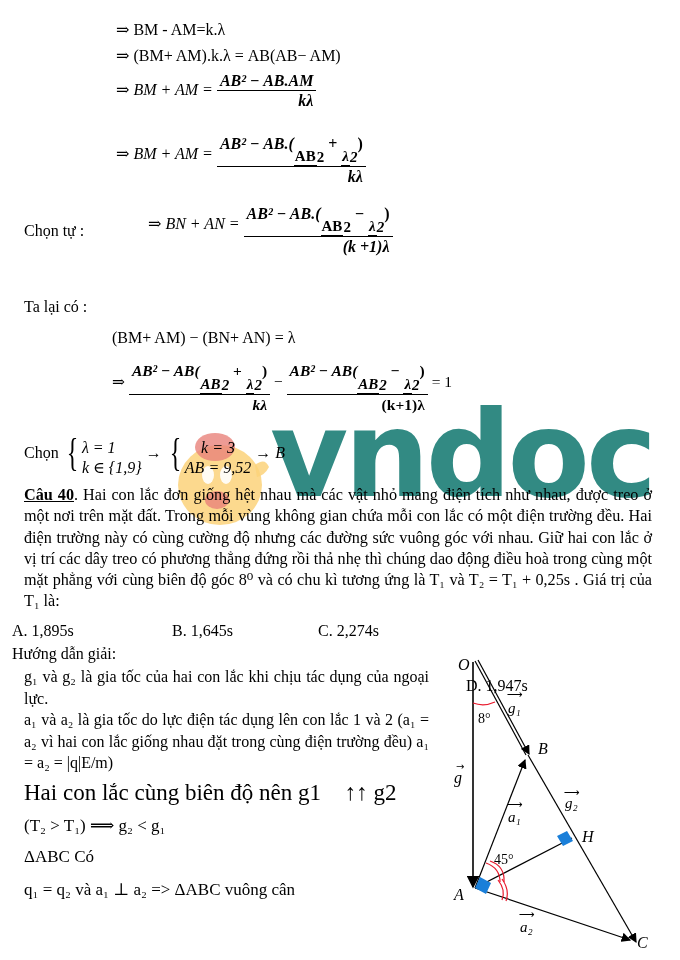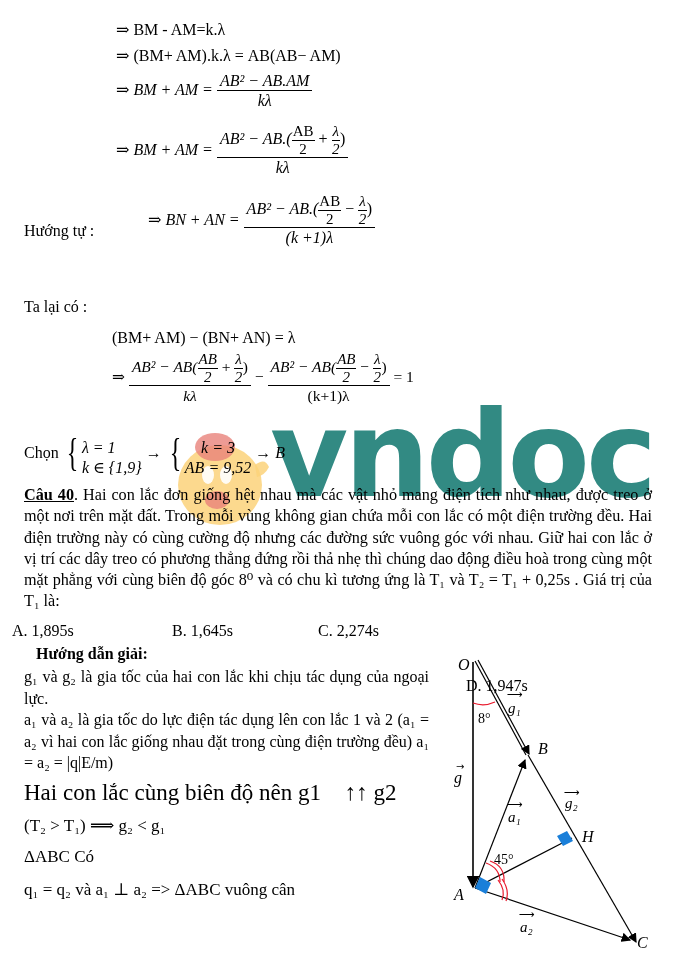--- a/index.html
+++ b/index.html
@@ -1,23 +1,23 @@
 <!DOCTYPE html>
 <html><head>
 <meta charset="utf-8">
 <style>
   html, body { margin:0; padding:0; background:#ffffff; }
   body { width:680px; height:960px; position:relative; overflow:hidden;
          font-family:"Liberation Serif","DejaVu Serif",serif; color:#000; font-size:16px; }
   .abs { position:absolute; white-space:nowrap; }
   .it { font-style:italic; }
-  .frac { display:inline-flex; flex-direction:column; align-items:center; vertical-align:middle; }
+  .frac { display:inline-flex; flex-direction:column; align-items:flex-end; vertical-align:middle;font-weight:bold; }
   .frac .num { padding:0 3px; border-bottom:1px solid #000; line-height:1.15; }
   .frac .den { padding:0 3px; line-height:1.25; }
-  .sfrac { display:inline-flex; flex-direction:column; align-items:center; vertical-align:middle; font-size:15px; }
+  .sfrac { display:inline-flex; flex-direction:row; align-items:center; vertical-align:middle; font-size:15px;margin-top:25px; }
   .sfrac .n { border-bottom:1px solid #000; padding:0 1px; line-height:1.05; }
   .sfrac .d { line-height:1.1; }
   .brace { display:inline-block; vertical-align:middle; font-size:40px; line-height:1; transform:scaleX(0.6); }
   .sys { display:inline-flex; flex-direction:column; vertical-align:middle; line-height:1.25;margin-top:10px; }
   .para { position:absolute; left:24px; width:628px; text-align:justify; line-height:21.3px; font-size:16.2px; }
   .para b { font-weight:bold;text-decoration:underline; }
   .sol { position:absolute; left:24px; width:405px; text-align:justify; line-height:21.5px; font-size:16px; }
   .wm-text { position:absolute; font-family:"DejaVu Sans",sans-serif; font-weight:bold; color:#0f766e; opacity:0.85; pointer-events:none; }
 </style>
 </head>
@@ -55,21 +55,21 @@
       <span>+</span>
       <span class="sfrac it">
           <span class="n">λ</span>
           <span class="d">2</span>
         </span><span>)</span>
     </span>
     <span class="den it">kλ</span>
   </span>
 </div>
 
-<div class="abs" style="left:24px; top:222px;">Hướng tự :</div>
+<div class="abs" style="left:24px; top:222px;">Chọn tự :</div>
 <div class="abs" style="left:148px; top:194px;">
   <span class="it">⇒ BN + AN =</span>
   <span class="frac">
     <span class="num">
       <span class="it">AB² − AB.(</span><span class="sfrac">
           <span class="n">AB</span>
           <span class="d">2</span>
         </span>
       <span>−</span>
       <span class="sfrac it">
@@ -133,21 +133,21 @@
 
 <div class="para" style="top:485px;">
   <b>Câu 40</b><span>. Hai con lắc đơn giống hệt nhau mà các vật nhỏ mang điện tích như nhau, được treo ở một nơi trên mặt đất. Trong mỗi vùng không gian chứa mỗi con lắc có một điện trường đều. Hai điện trường này có cùng cường độ nhưng các đường sức vuông góc với nhau. Giữ hai con lắc ở vị trí các dây treo có phương thẳng đứng rồi thả nhẹ thì chúng dao động điều hoà trong cùng một mặt phẳng với cùng biên độ góc 8⁰  và có chu kì tương ứng là T₁ và T₂ = T₁ + 0,25s . Giá trị của T₁ là:</span>
 </div>
 
 <div class="abs" style="left:12px; top:622px;">A. 1,895s</div>
 <div class="abs" style="left:172px; top:622px;">B. 1,645s</div>
 <div class="abs" style="left:318px; top:622px;">C. 2,274s</div>
 <div class="abs" style="left:466px; top:634px;margin-top:43px;">D. 1,947s</div>
 
-<div class="abs" style="left:36px; top:645px; font-weight:bold;">Hướng dẫn giải:</div>
+<div class="abs" style="left:12px; top:645px; font-weight:normal;">Hướng dẫn giải:</div>
 <div class="sol" style="top:666px;">g₁ và g₂ là gia tốc của hai con lắc khi chịu tác dụng của ngoại lực.</div>
 <div class="sol" style="top:709px;">a₁ và a₂ là gia tốc do lực điện tác dụng lên con lắc 1 và 2 (a₁ = a₂ vì hai con lắc giống nhau đặt trong cùng điện trường đều) a₁ = a₂ = |q|E/m)</div>
 <div class="abs" style="left:24px; top:780px; font-size:23px;">Hai con lắc cùng biên độ nên g1⃗ ↑↑ g2⃗</div>
 <div class="abs" style="left:24px; top:815px; font-size:17px;">(T₂ &gt; T₁) ⟹ g₂ &lt; g₁</div>
 <div class="abs" style="left:24px; top:847px; font-size:17px;">ΔABC Có</div>
 <div class="abs" style="left:24px; top:879px; font-size:17px;">q₁ = q₂ và a₁ ⊥ a₂ =&gt; ΔABC vuông cân</div>
 
 <svg class="abs" style="left:440px; top:650px;" width="240" height="310" viewBox="0 0 240 310">
   <defs>
     <marker id="ah" markerWidth="8" markerHeight="8" refX="7" refY="4" orient="auto">

